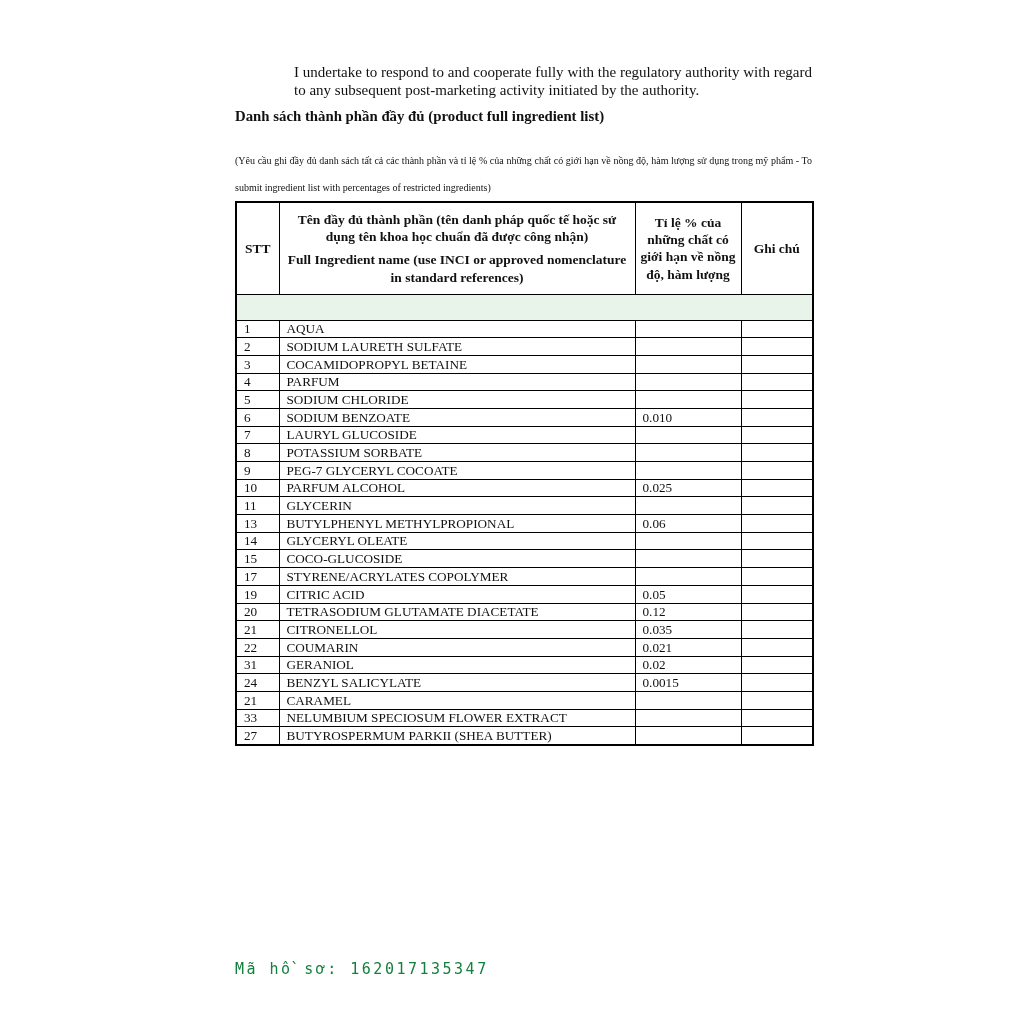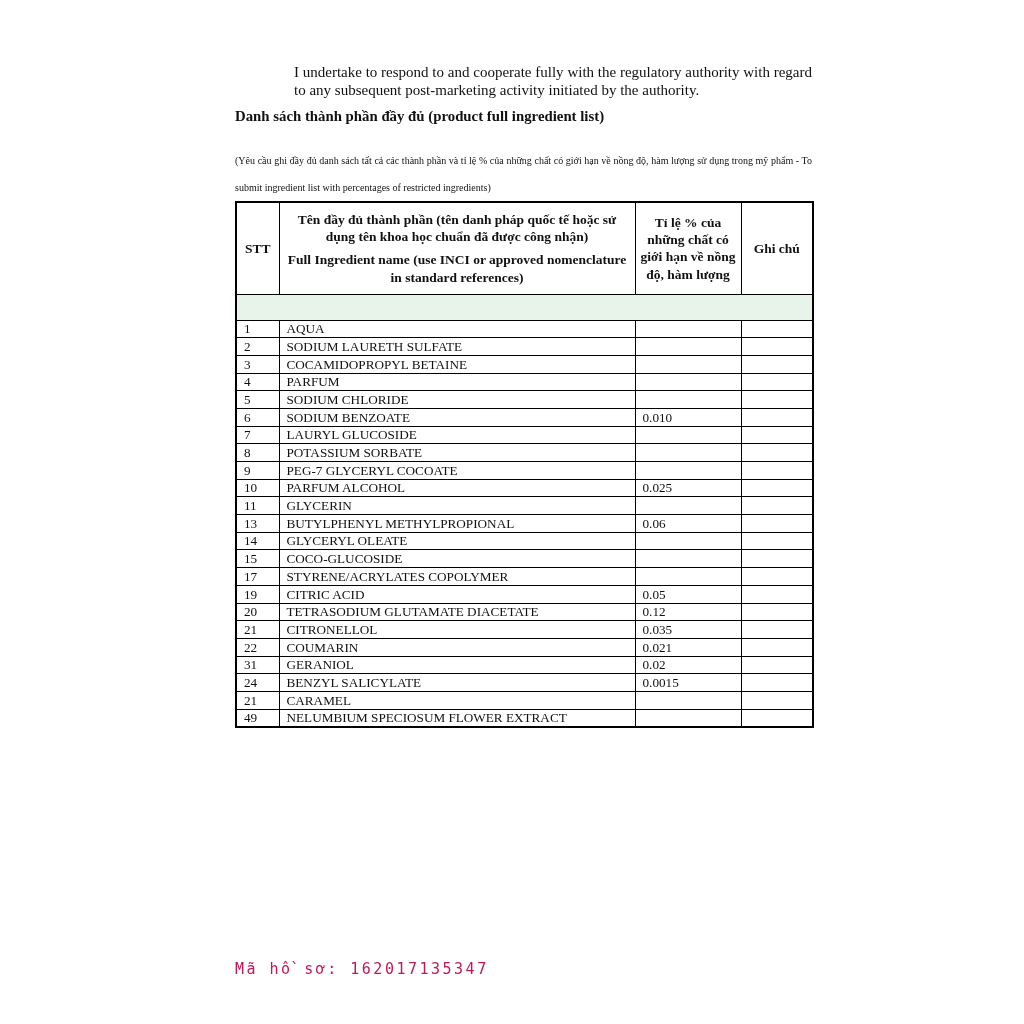--- a/index.html
+++ b/index.html
@@ -245,23 +245,29 @@
           <td class="col-percent">0.0015</td>
           <td class="col-note"></td>
         </tr>
         <tr class="data-row">
           <td class="col-stt">21</td>
           <td class="col-name">CARAMEL</td>
           <td class="col-percent"></td>
           <td class="col-note"></td>
         </tr>
         <tr class="data-row">
-          <td class="col-stt">49</td>
+          <td class="col-stt">33</td>
           <td class="col-name">NELUMBIUM SPECIOSUM FLOWER EXTRACT</td>
+          <td class="col-percent"></td>
+          <td class="col-note"></td>
+        </tr>
+        <tr class="data-row">
+          <td class="col-stt">27</td>
+          <td class="col-name">BUTYROSPERMUM PARKII (SHEA BUTTER)</td>
           <td class="col-percent"></td>
           <td class="col-note"></td>
         </tr>
       </tbody>
   </table>
 
 </div>
 
-<div class="file-code" style="color: #be185d;">Mã hồ sơ: 162017135347</div>
+<div class="file-code" style="color: #15803d;">Mã hồ sơ: 162017135347</div>
 
 </body></html>

